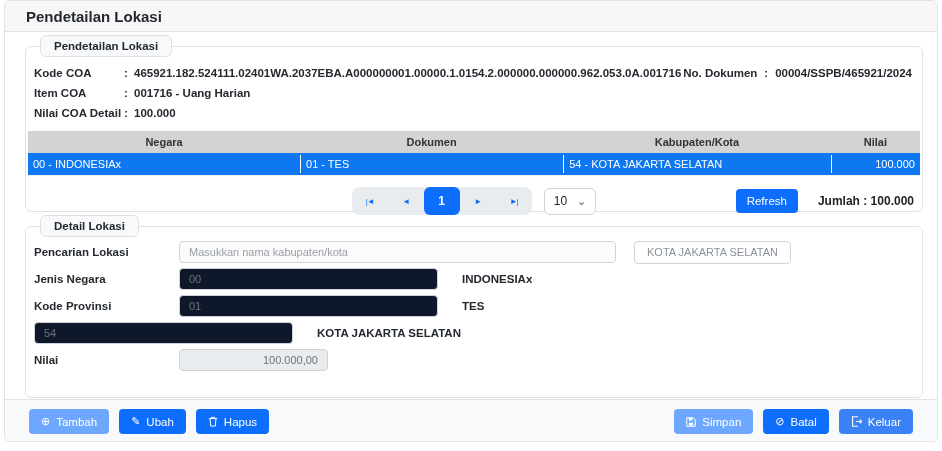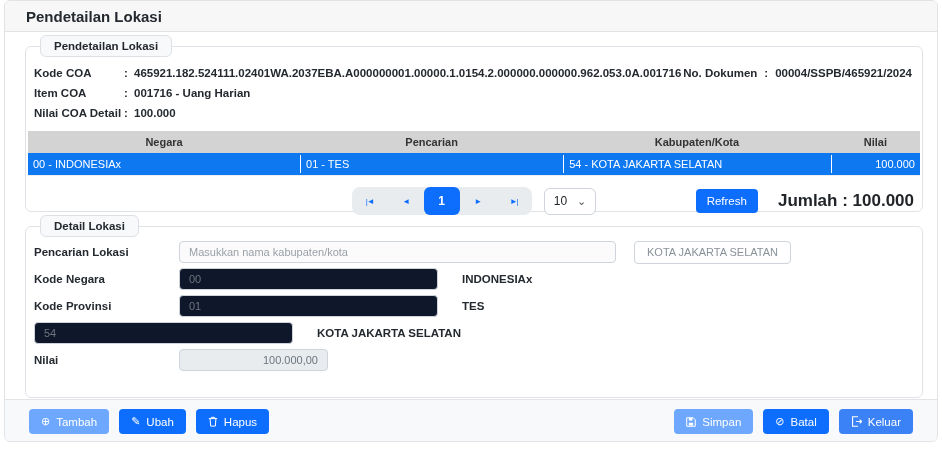--- a/index.html
+++ b/index.html
@@ -36,21 +36,21 @@
   .pager { display: flex; background: #e9ecef; border-radius: 8px; height: 28px; overflow: hidden; }
   .pg-btn { width: 36px; display: flex; align-items: center; justify-content: center; color: #0d6efd;
             font-size: 8px; letter-spacing: -1px; cursor: pointer; user-select: none; }
   .pg-btn.active { background: #0d6efd; color: #fff; font-size: 12px; font-weight: bold; letter-spacing: 0; border-radius: 6px; }
   .page-size { height: 27px; border: 1px solid #ced4da; border-radius: 6px; background: #fff;
                display: flex; align-items: center; gap: 10px; padding: 0 9px; font-size: 12px; color: #212529; cursor: pointer; }
   .page-size .chev { font-size: 11px; color: #555; line-height: 8px; }
   .pg-right { position: absolute; right: 8px; top: 1px; display: flex; align-items: center; gap: 20px; height: 26px; }
   .btn-refresh { background: #0d6efd; color: #fff; border: none; border-radius: 4px; height: 24px;
                  padding: 0 11px; font-size: 11.5px; font-family: inherit; cursor: pointer; }
-  .jumlah { font-size: 17px; font-weight: bold; color: #212529; }
+  .jumlah { font-size: 12px; font-weight: bold; color: #212529; }
   
   .frm { padding: 14px 10px 0 8px; display: flex; flex-direction: column; gap: 5px; }
   .frow { display: flex; align-items: center; height: 22px; }
   .flabel { width: 145px; flex: none; font-size: 11.5px; font-weight: 600; color: #24292f; }
   .radio-group { display: flex; align-items: center; gap: 9px; width: 150px; }
   .radio-group:first-of-type { margin-left: 8px; }
   .radio { width: 14px; height: 14px; border-radius: 50%; flex: none; }
   .radio.checked { border: 1px solid #8a8a8a; background: #fff; display: flex; align-items: center; justify-content: center; }
   .radio.checked::after { content: ""; width: 8px; height: 8px; border-radius: 50%; background: #5a5a5a; }
   .radio.unchecked { border: 1px solid #c8c8c8; background: #efefef; }
@@ -109,21 +109,21 @@
         <div class="no-dok">
           <span>No. Dokumen</span>
           <span>:</span>
           <span>00004/SSPB/465921/2024</span>
         </div>
       </div>
 
       <div class="loc-table">
         <div class="lt-head">
           <span class="hcell">Negara</span>
-          <span class="hcell">Pencarian</span>
+          <span class="hcell">Dokumen</span>
           <span class="hcell">Kabupaten/Kota</span>
           <span class="hcell">Nilai</span>
         </div>
         <div class="lt-row">
           <span class="cell">00 - INDONESIAx</span>
           <span class="cell">01 - TES</span>
           <span class="cell">54 - KOTA JAKARTA SELATAN</span>
           <span class="cell cell-nilai">100.000</span>
         </div>
       </div>
@@ -153,21 +153,21 @@
       <div class="frm">
 
 
         <div class="frow">
           <span class="flabel">Pencarian Lokasi</span>
           <input class="inp inp-search" type="text" placeholder="Masukkan nama kabupaten/kota" style="">
           <button class="btn-kota">KOTA JAKARTA SELATAN</button>
         </div>
 
         <div class="frow">
-          <span class="flabel">Kode Negara</span>
+          <span class="flabel">Jenis Negara</span>
           <input class="inp inp-code" type="text" readonly="" value="00" style="">
           <span class="side-text">INDONESIAx</span>
         </div>
 
         <div class="frow">
           <span class="flabel">Kode Provinsi</span>
           <input class="inp inp-code" type="text" readonly="" value="01" style="">
           <span class="side-text">TES</span>
         </div>
 

